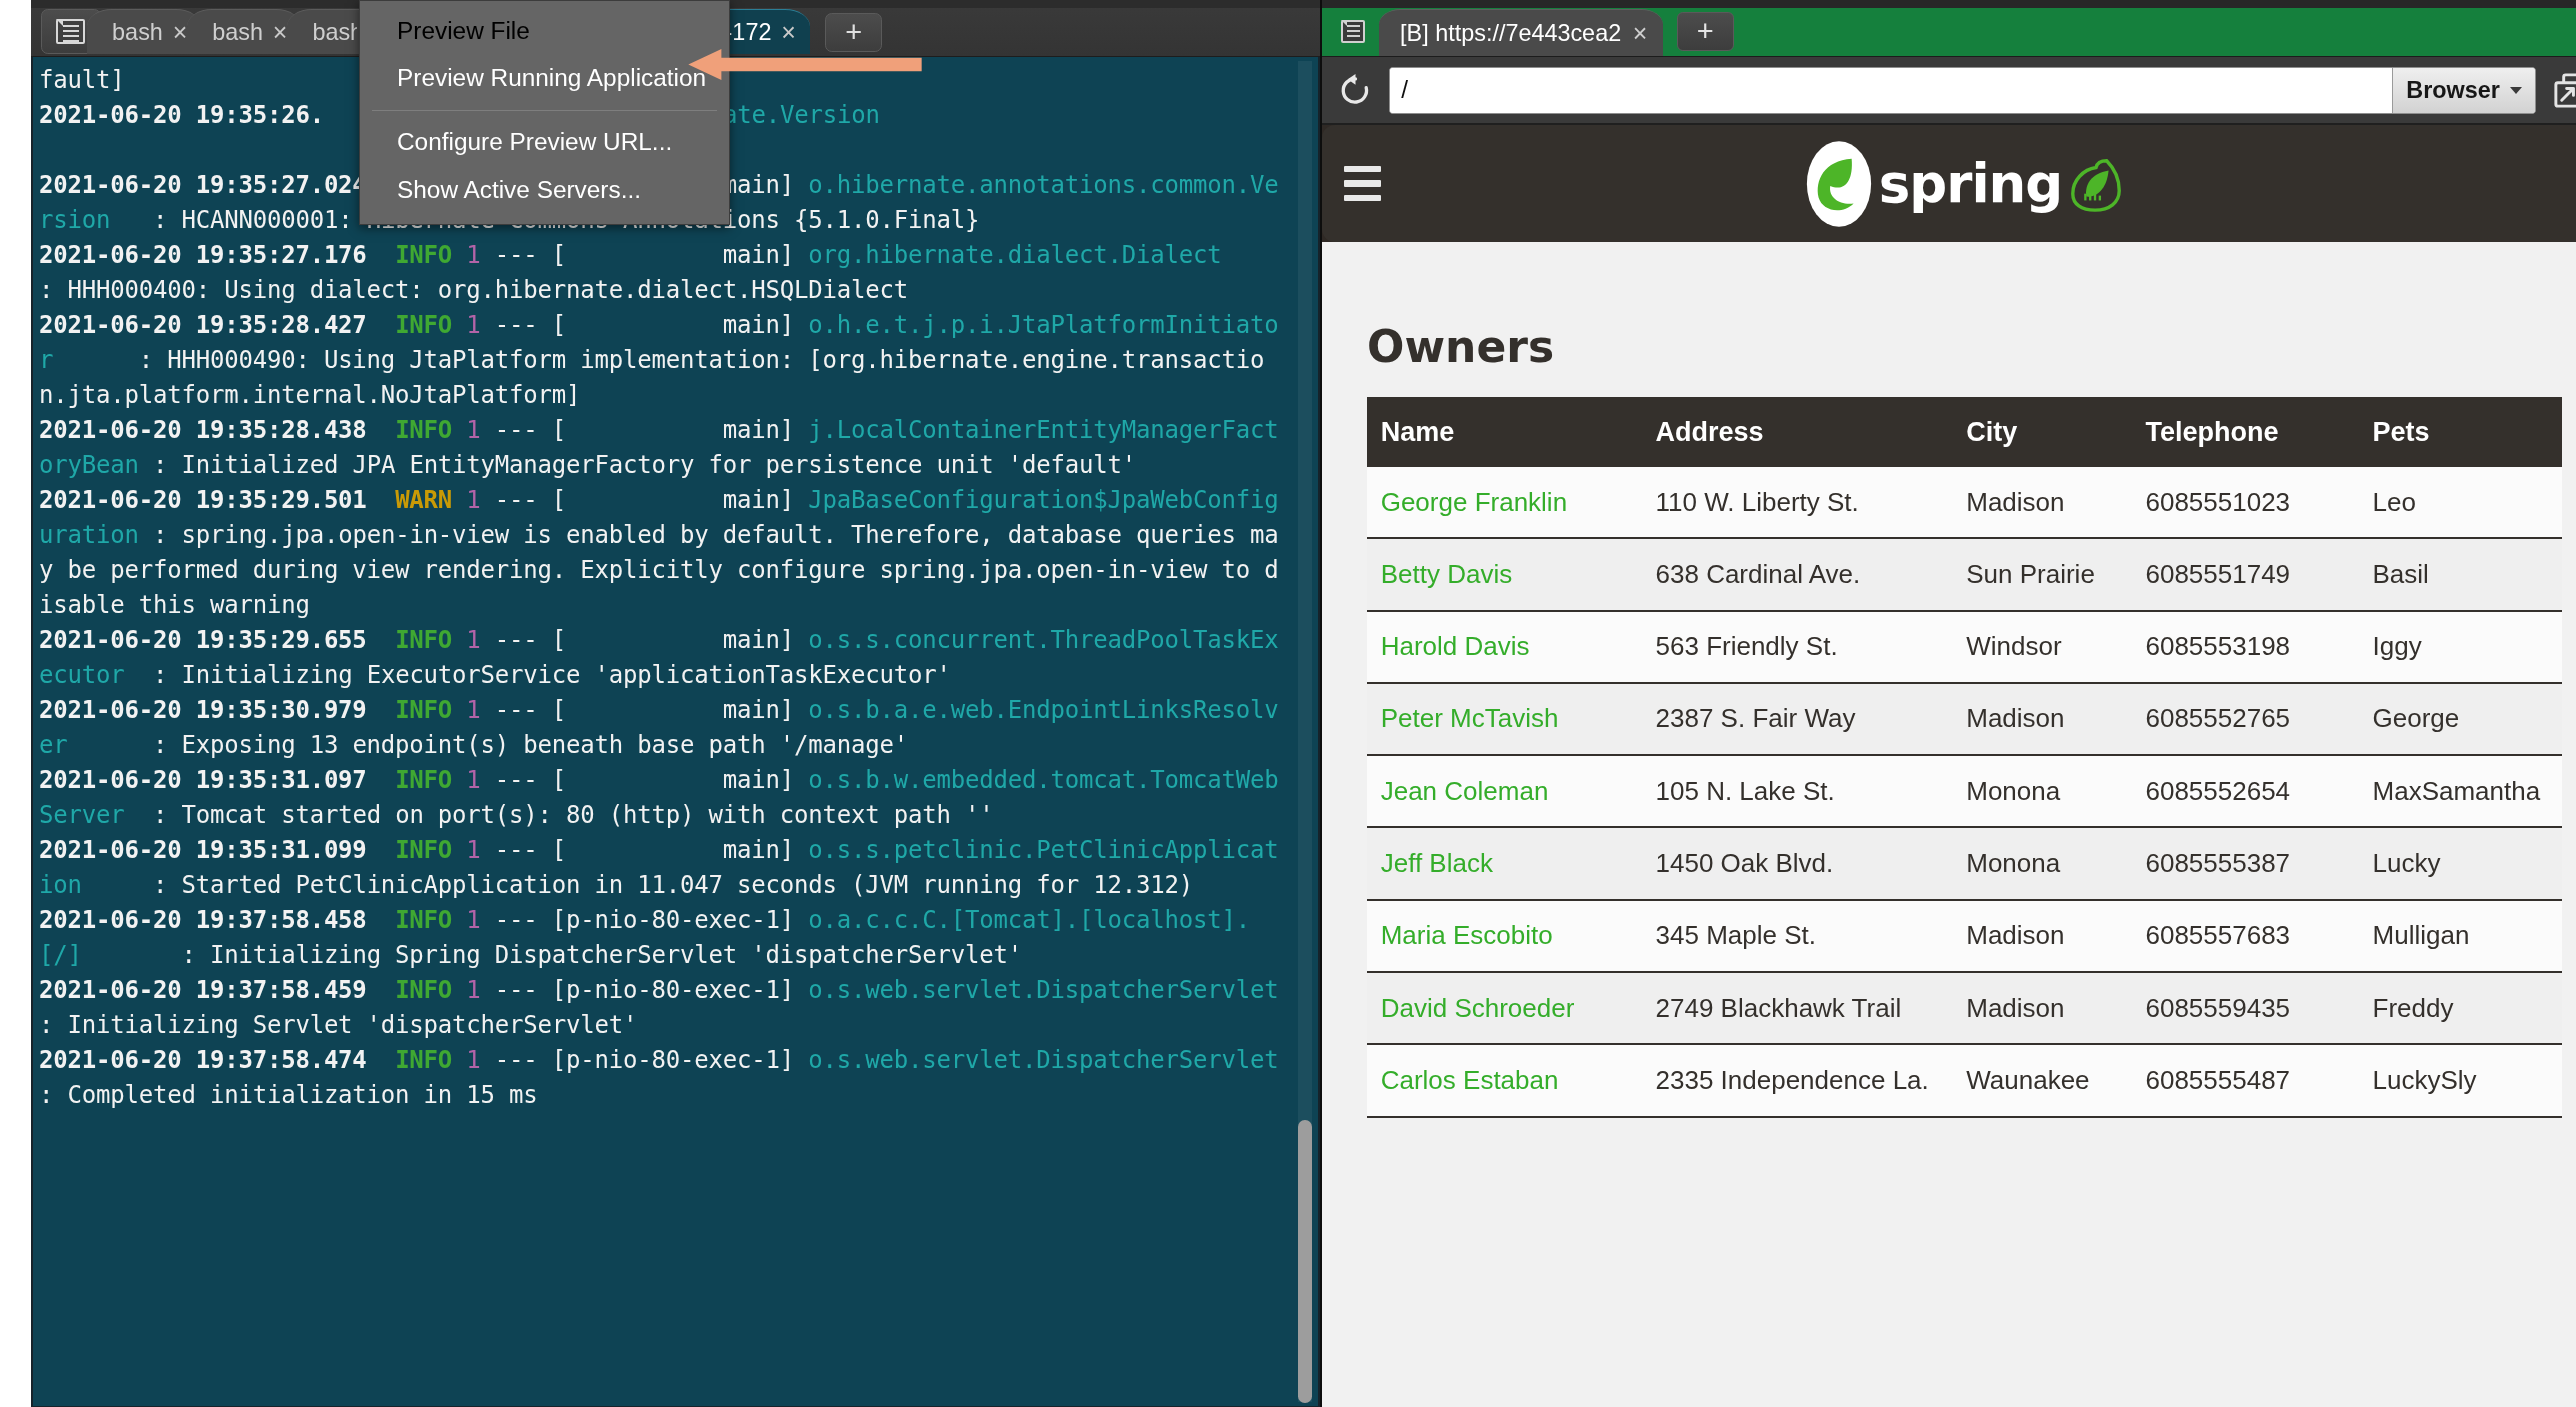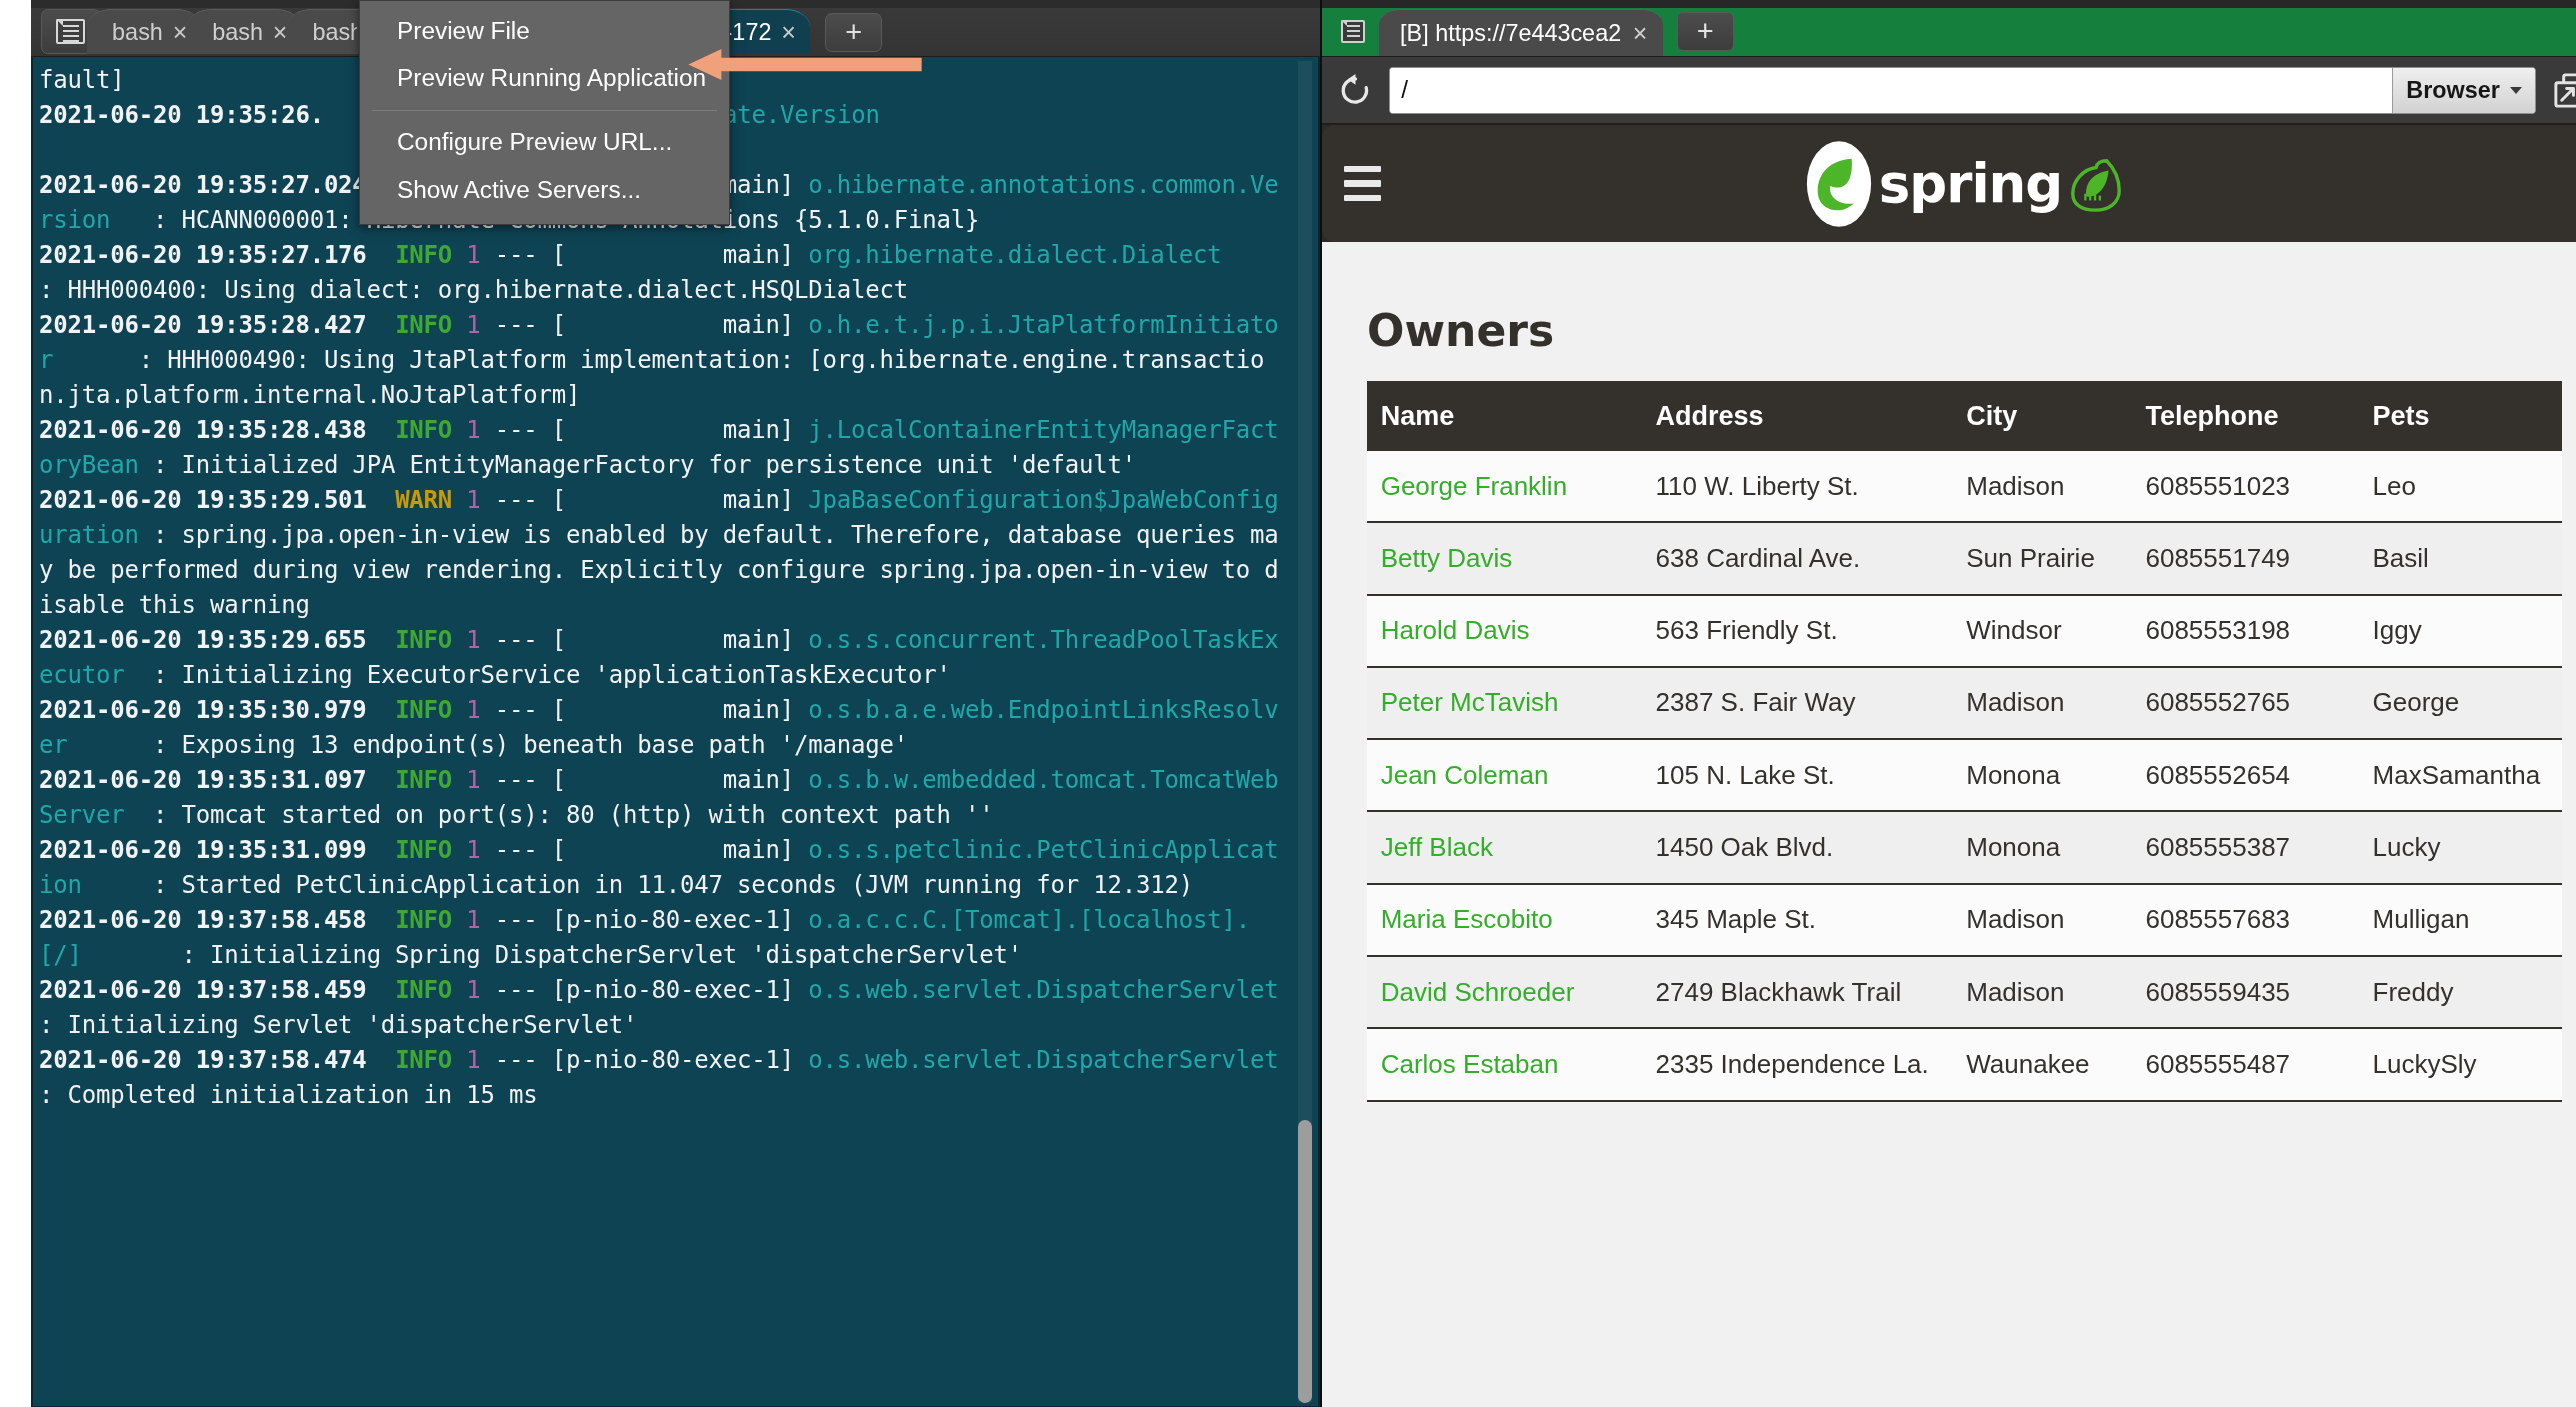--- a/index.html
+++ b/index.html
@@ -166,21 +166,21 @@
     box-shadow: 0 2.9px 9.8px rgba(0,0,0,0.5);
     padding: 5.9px 0 9.8px 0;
     z-index: 50;
   }
   .ctx-item {
     padding: 9.8px 17.6px 9.8px 37px;
     font-size: 24.4px;
     color: #ffffff;
     white-space: nowrap;
   }
-  .ctx-item.disabled { color: #ffffff; }
+  .ctx-item.disabled { color: #000000; }
   .ctx-sep {
     height: 1px; background: #7e7e7e; margin: 7.8px 11.7px;
   }
 
   #ctx-arrow {
     position: absolute;
     left: 657px; top: 47px;
     width: 234px; height: 35px;
     z-index: 60;
   }
@@ -349,21 +349,21 @@
     font-family: "DejaVu Sans", sans-serif;
   }
 
   #page-body {
     background: #f1f1f1;
     min-height: 1166px;
     padding: 47px 45px 0 45px;
   }
   #page-title {
     font-size: 44px; font-weight: bold; color: #34302c;
-    margin: 16px 0 25px 0;
+    margin: 32px 0 25px 0;
     font-family: "DejaVu Sans", sans-serif;
   }
 
   table#owners-table {
     width: 100%;
     border-collapse: collapse;
     font-size: 26px;
     font-family: Liberation Sans, sans-serif;
   }
   #owners-table thead th {

